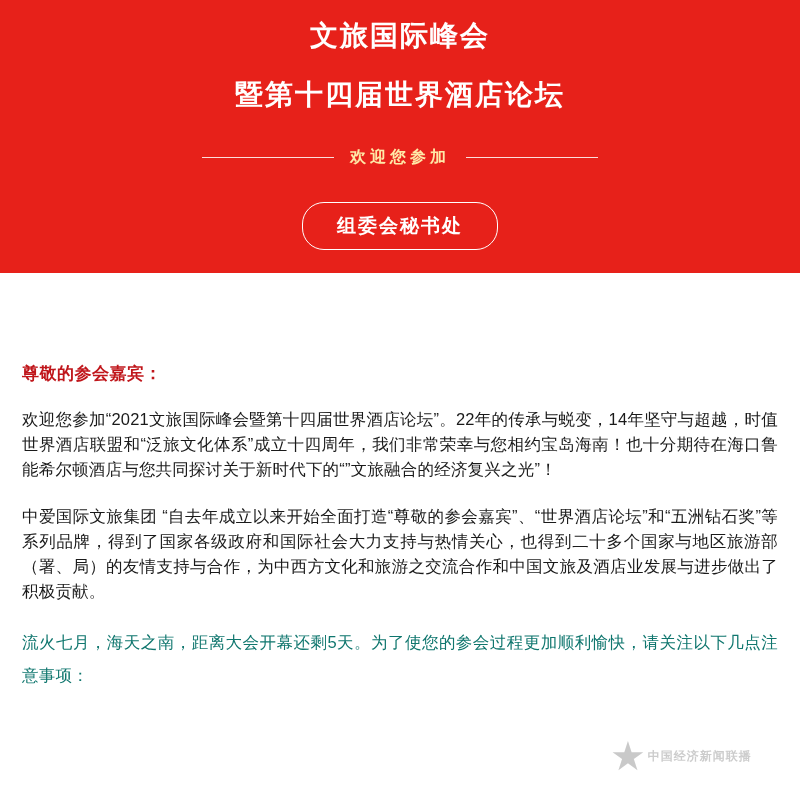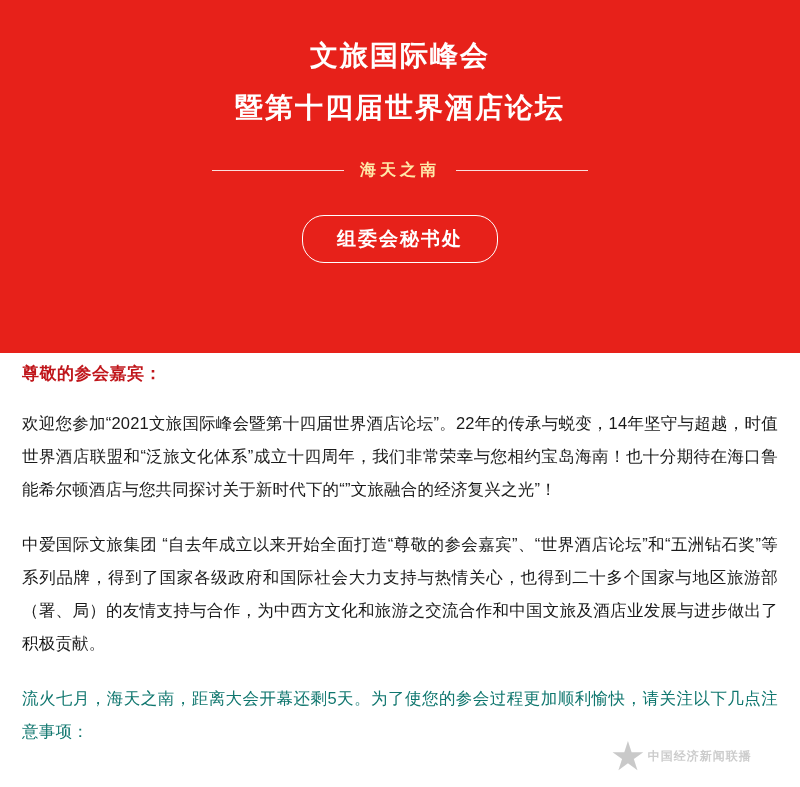--- a/index.html
+++ b/index.html
@@ -19,36 +19,36 @@
     height: 787px;
     position: relative;
     background: #ffffff;
   }
   
   .banner {
     position: absolute;
     left: 0;
     top: 0;
     width: 800px;
-    height: 353px;
+    height: 273px;
     background: #e7211a;
     color: #ffffff;
     box-sizing: border-box;
-    padding-top: 34px;
+    padding-top: 14px;
   }
   .banner-title {
     text-align: center;
     font-size: 28px;
     font-weight: bold;
     letter-spacing: 2px;
     line-height: 44px;
   }
   .banner-title .line2 {
     display: block;
-    margin-top: 8px;
+    margin-top: 15px;
   }
   .tip-row {
     margin-top: 30px;
     display: flex;
     align-items: center;
     justify-content: center;
     gap: 16px;
   }
   .tip-rule {
     width: 132px;
@@ -91,21 +91,21 @@
     color: #c0161b;
     font-size: 17px;
     font-weight: bold;
     letter-spacing: 0.5px;
     margin: 0 0 18px 0;
     line-height: 30px;
   }
   p.para {
     color: #1a1a1a;
     font-size: 16.5px;
-    line-height: 33px;
+    line-height: 25px;
     margin: 0 0 22px 0;
     text-align: justify;
     letter-spacing: 0.2px;
   }
   p.para-red {
     color: #0f766e;
     font-size: 16.5px;
     line-height: 33px;
     margin: 0;
     text-align: justify;
@@ -143,21 +143,21 @@
 <div class="page">
 
   <div class="banner">
     <div class="banner-title">
       <span>文旅国际峰会</span>
       <span class="line2">暨第十四届世界酒店论坛</span>
     </div>
 
     <div class="tip-row">
       <span class="tip-rule"></span>
-      <span class="tip-text">海天之南</span>
+      <span class="tip-text">欢迎您参加</span>
       <span class="tip-rule"></span>
     </div>
 
     <div class="pill-row">
       <span class="pill">组委会秘书处</span>
     </div>
   </div>
 
   <div class="content">
     <p class="salutation">尊敬的参会嘉宾：</p>

